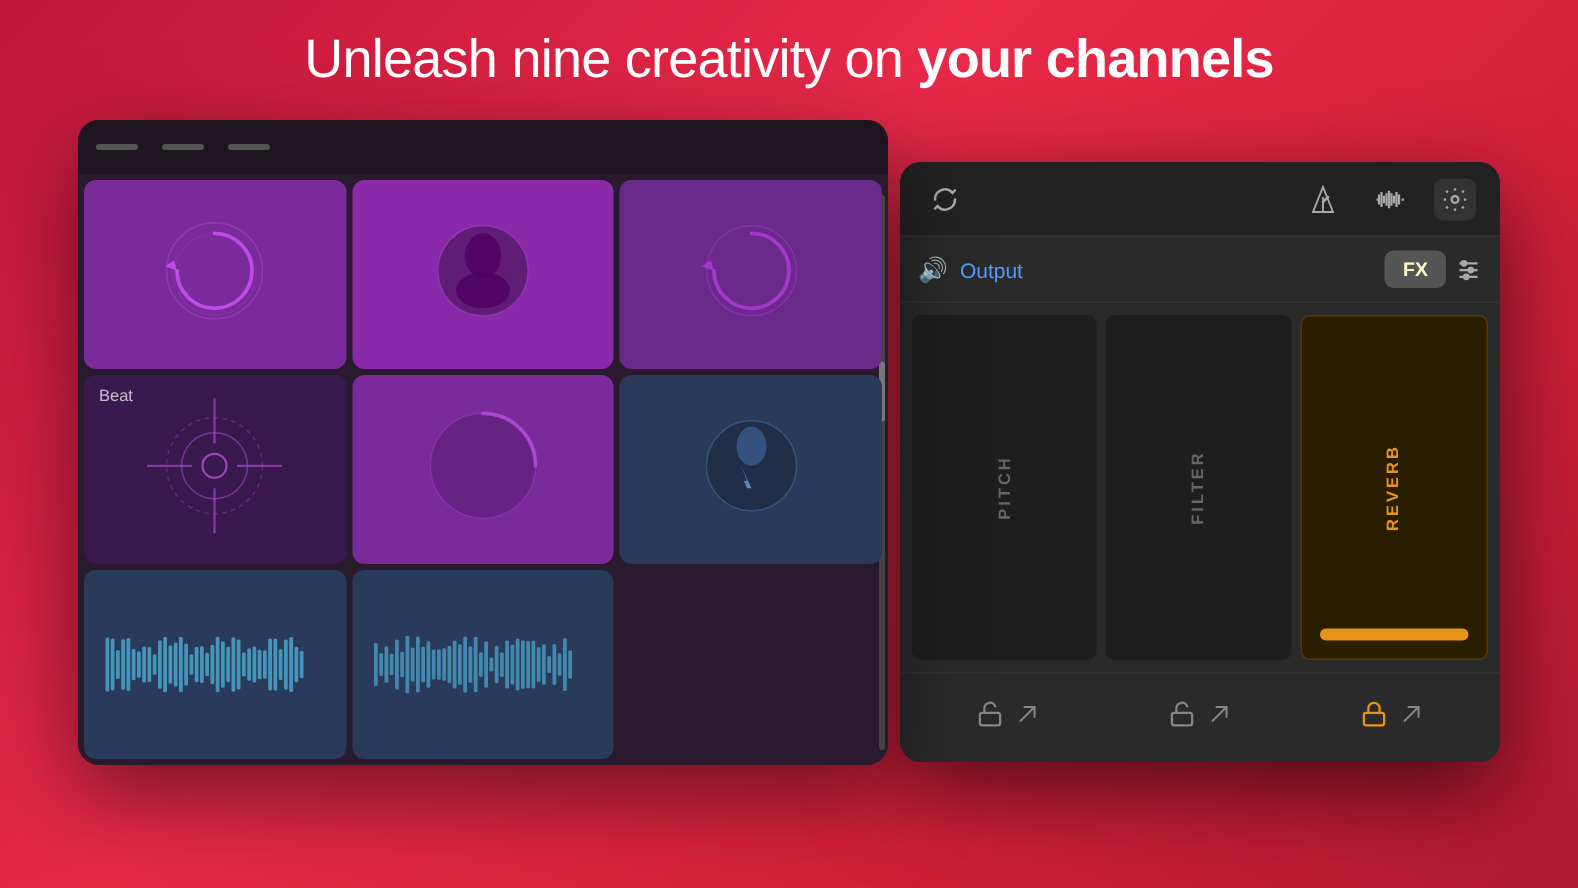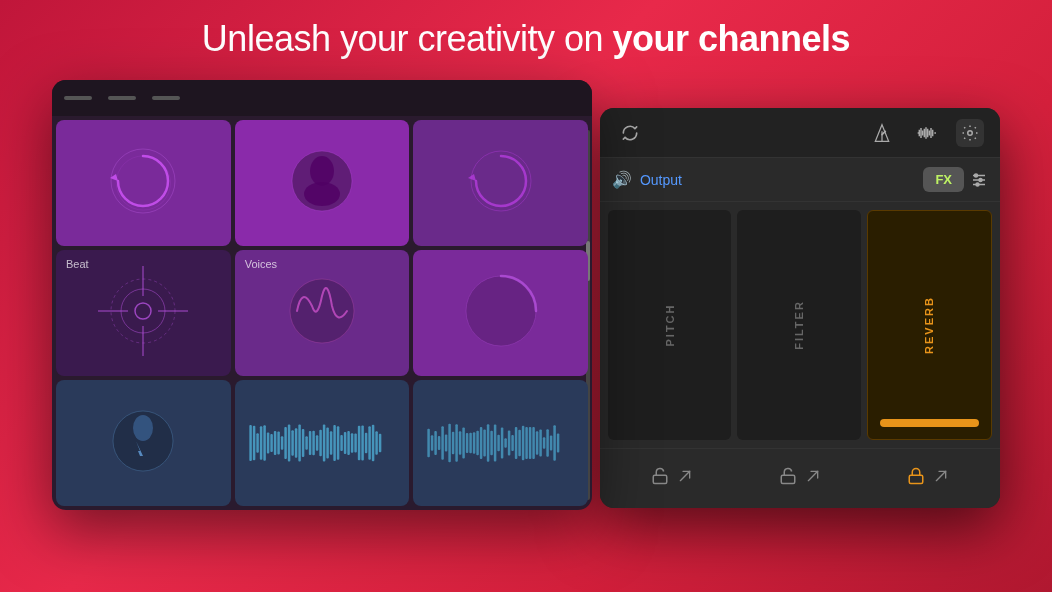--- a/index.html
+++ b/index.html
@@ -195,21 +195,21 @@
       font-weight: 400;
     }
 
     .output-right {
       display: flex;
       gap: 6px;
     }
 
     .fx-btn {
       background: #555;
-      color: #bef264;
+      color: #fef9c3;
       border: none;
       border-radius: 6px;
       padding: 5px 12px;
       font-size: 13px;
       font-weight: 600;
       cursor: pointer;
     }
 
     .eq-btn {
       background: transparent;
@@ -313,21 +313,21 @@
       height: 40px;
       background: #777;
       border-radius: 2px;
     }
 
   </style>
 </head>
 <body>
 
 <div class="header-title">
-  <span>Unleash your creativity on </span><strong>your channels</strong>
+  <span>Unleash nine creativity on </span><strong>your channels</strong>
 </div>
 
 <div class="ui-container">
 
   <div class="left-panel">
     <div class="left-top-bar">
       <div class="top-bar-dot"></div>
       <div class="top-bar-dot"></div>
       <div class="top-bar-dot"></div>
     </div>
@@ -390,30 +390,20 @@
             <circle cx="55" cy="55" r="8" fill="none" stroke="rgba(180,80,220,0.8)" stroke-width="1.5"></circle>
 
             <line x1="10" y1="55" x2="40" y2="55" stroke="rgba(180,80,220,0.6)" stroke-width="1.5"></line>
             <line x1="70" y1="55" x2="100" y2="55" stroke="rgba(180,80,220,0.6)" stroke-width="1.5"></line>
             <line x1="55" y1="10" x2="55" y2="40" stroke="rgba(180,80,220,0.6)" stroke-width="1.5"></line>
             <line x1="55" y1="70" x2="55" y2="100" stroke="rgba(180,80,220,0.6)" stroke-width="1.5"></line>
           </svg>
         </div>
       </div>
 
-      <div class="pad-cell pad-r2c2">
-        <span class="pad-label">Voices</span>
-        <div class="pad-visual">
-          <svg class="circle-visual" viewBox="0 0 110 110">
-            <circle cx="55" cy="55" r="32" fill="rgba(0,0,0,0.2)" stroke="rgba(200,80,180,0.3)" stroke-width="1"></circle>
-
-            <path d="M30 55 Q35 30 45 50 Q50 65 55 40 Q60 20 65 50 Q70 70 80 55" fill="none" stroke="rgba(200,80,200,0.8)" stroke-width="2" stroke-linecap="round"></path>
-          </svg>
-        </div>
-      </div>
 
       <div class="pad-cell pad-r2c3">
         <div class="pad-visual">
           <svg class="circle-visual" viewBox="0 0 110 110">
             <circle cx="55" cy="55" r="35" fill="rgba(0,0,0,0.15)" stroke="rgba(180,80,220,0.3)" stroke-width="1"></circle>
 
             <path d="M55 20 A35 35 0 0 1 90 55" fill="none" stroke="rgba(180,80,220,0.8)" stroke-width="2.5" stroke-linecap="round"></path>
           </svg>
         </div>
       </div>

